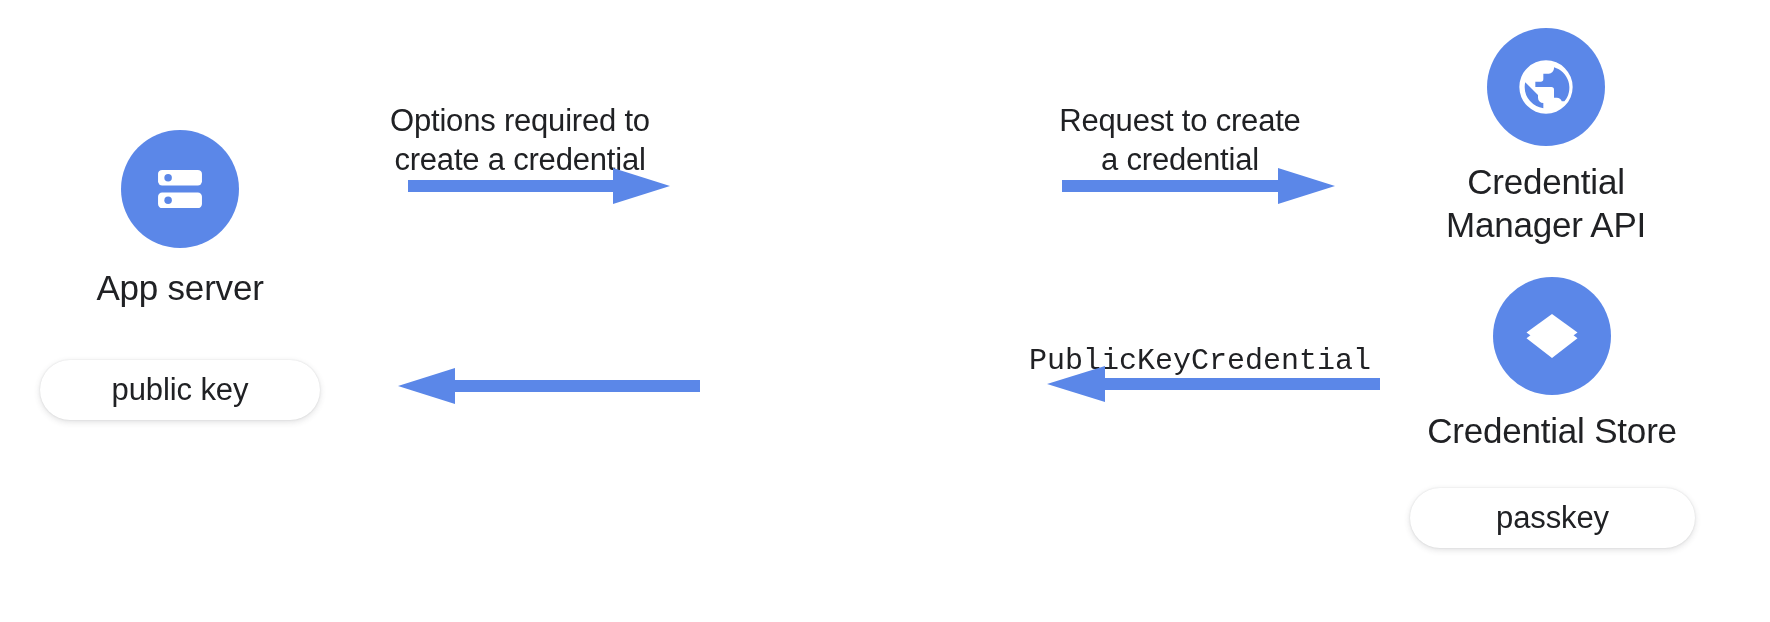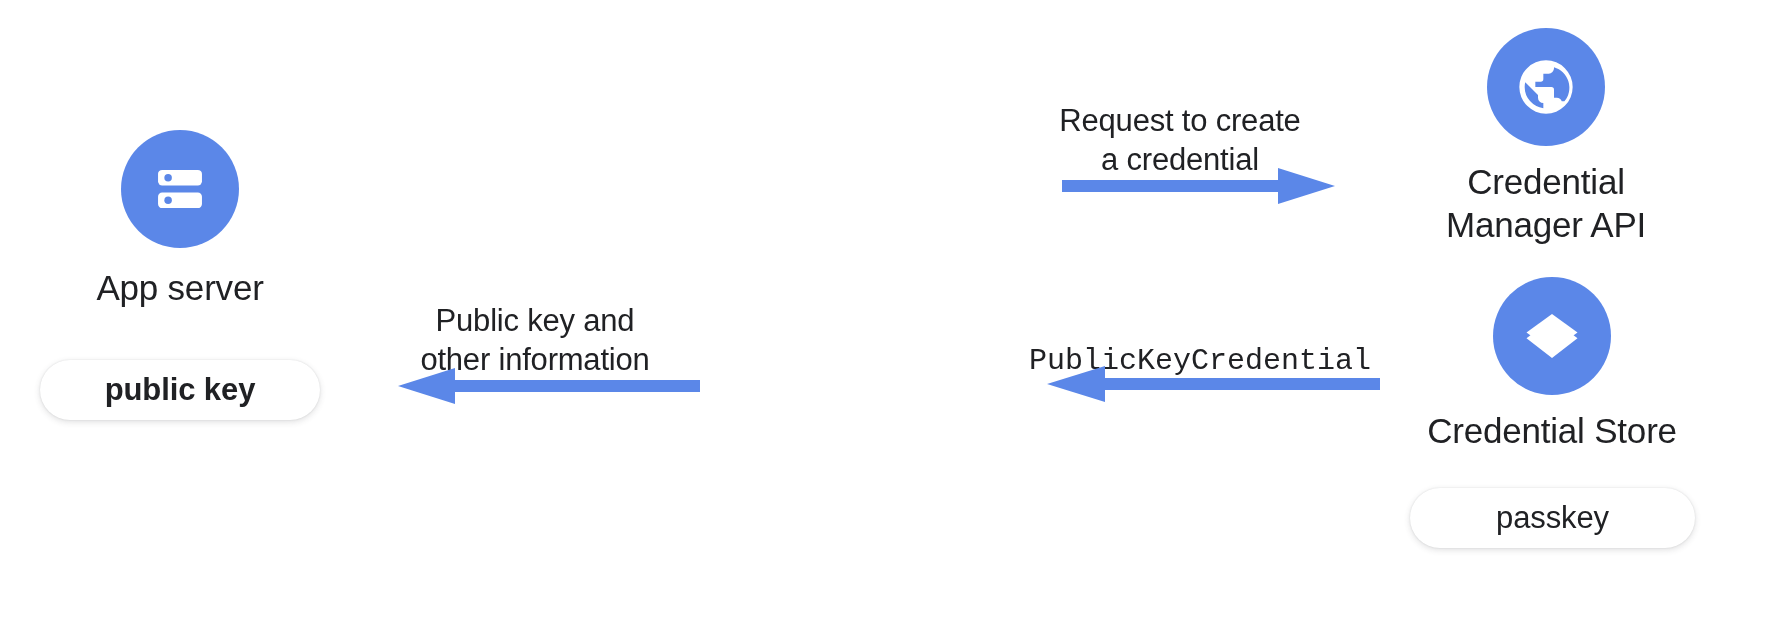--- a/index.html
+++ b/index.html
@@ -85,28 +85,34 @@
       <svg width="62" height="62" viewBox="0 0 24 24" aria-hidden="true">
         <rect x="3.5" y="4.6" width="17" height="6" rx="1.6" fill="#ffffff"></rect>
         <rect x="3.5" y="13.4" width="17" height="6" rx="1.6" fill="#ffffff"></rect>
         <circle cx="7.4" cy="7.6" r="1.45" fill="#5b87e8"></circle>
         <circle cx="7.4" cy="16.4" r="1.45" fill="#5b87e8"></circle>
       </svg>
     </div>
     <div class="node-label" style="width:300px; margin-left:-90px;margin-top:18px;">App server</div>
   </div>
 
-  <div class="pill" style="left:40px; top:360px; width:280px;font-weight:bold;">
+  <div class="pill" style="left:40px; top:360px; width:280px;">
     <span>public key</span>
   </div>
 
+  <div class="arrow-group" style="left:360px; top:90px; width:320px; height:115px;">
+    <div class="arrow-caption">Options required to
+create a credential</div>
+    <svg class="arrow-svg" width="320" height="38" viewBox="0 0 320 38">
+      <rect x="48" y="13" width="215" height="12" fill="#5b87e8"></rect>
+      <polygon points="253,1 310,19 253,37" fill="#5b87e8"></polygon>
+    </svg>
+  </div>
 
   <div class="arrow-group" style="left:360px; top:290px; width:350px; height:115px;">
-    <div class="arrow-caption">Public key and
-other information</div>
     <svg class="arrow-svg" width="350" height="38" viewBox="0 0 350 38">
       <rect x="95" y="13" width="245" height="12" fill="#5b87e8"></rect>
       <polygon points="95,1 38,19 95,37" fill="#5b87e8"></polygon>
     </svg>
   </div>
 
 
   <div class="arrow-group" style="left:1000px; top:288px; width:400px; height:115px;">
     <div class="arrow-caption mono">PublicKeyCredential</div>
     <svg class="arrow-svg" width="400" height="38" viewBox="0 0 400 38">

